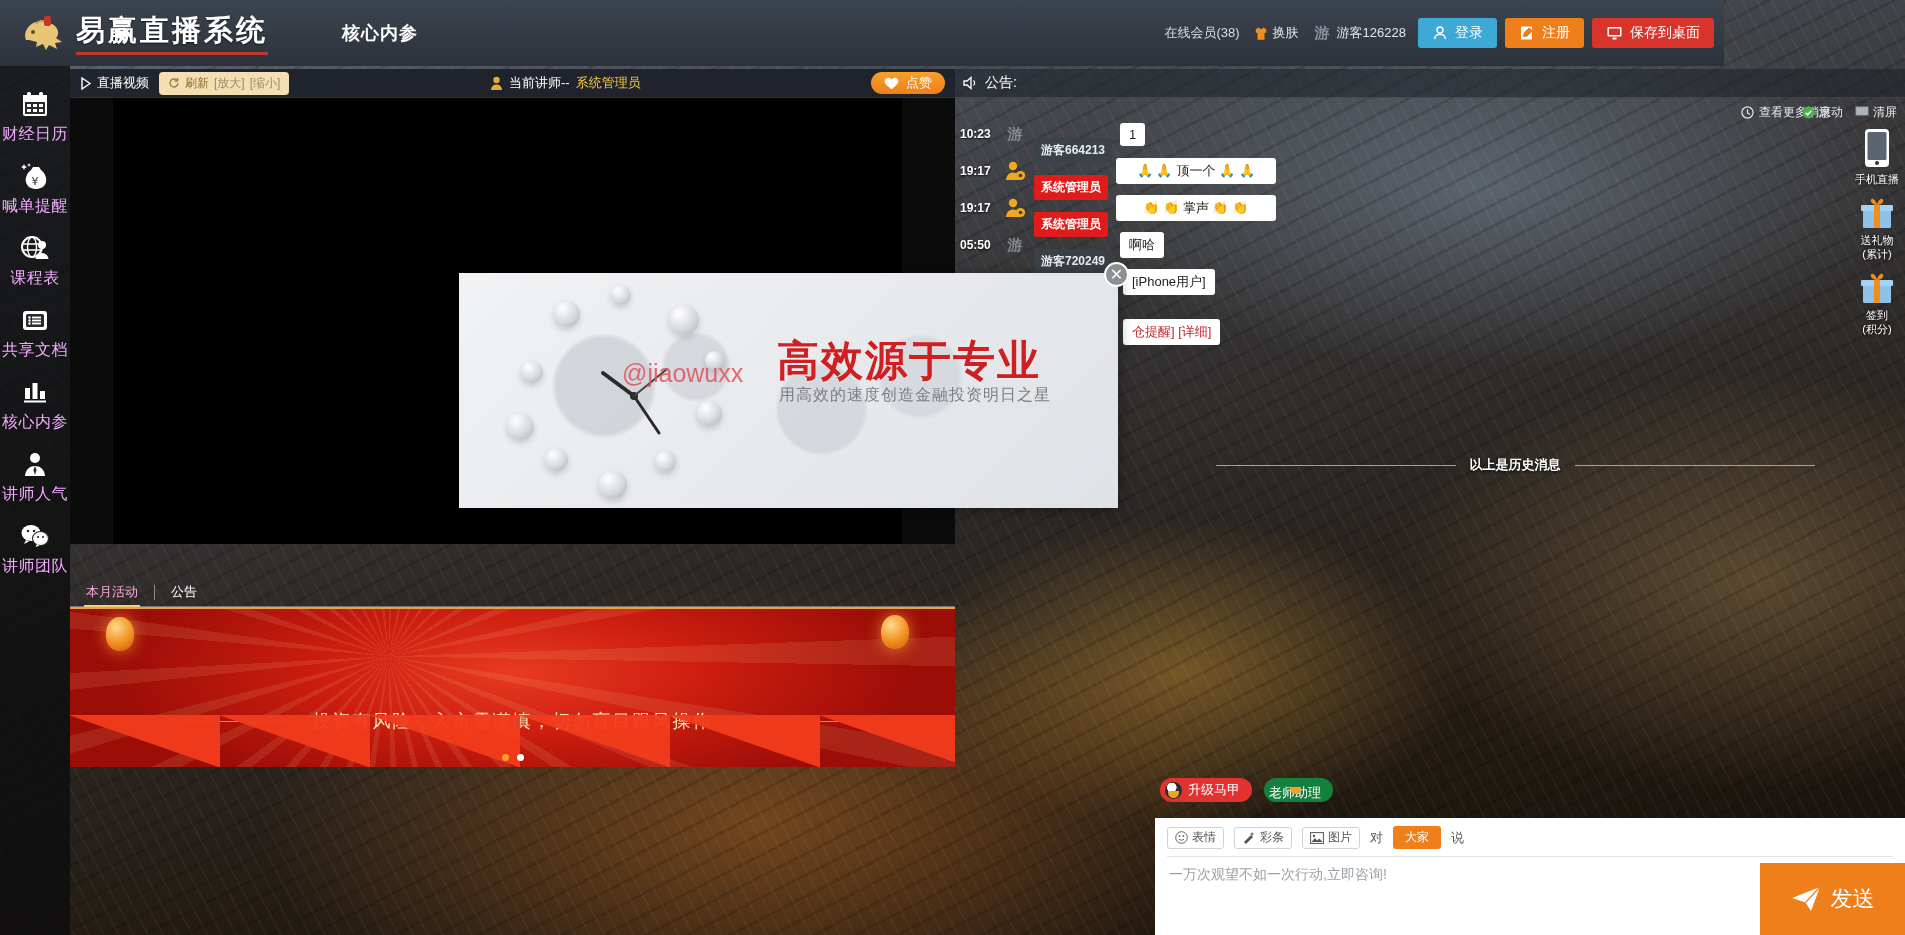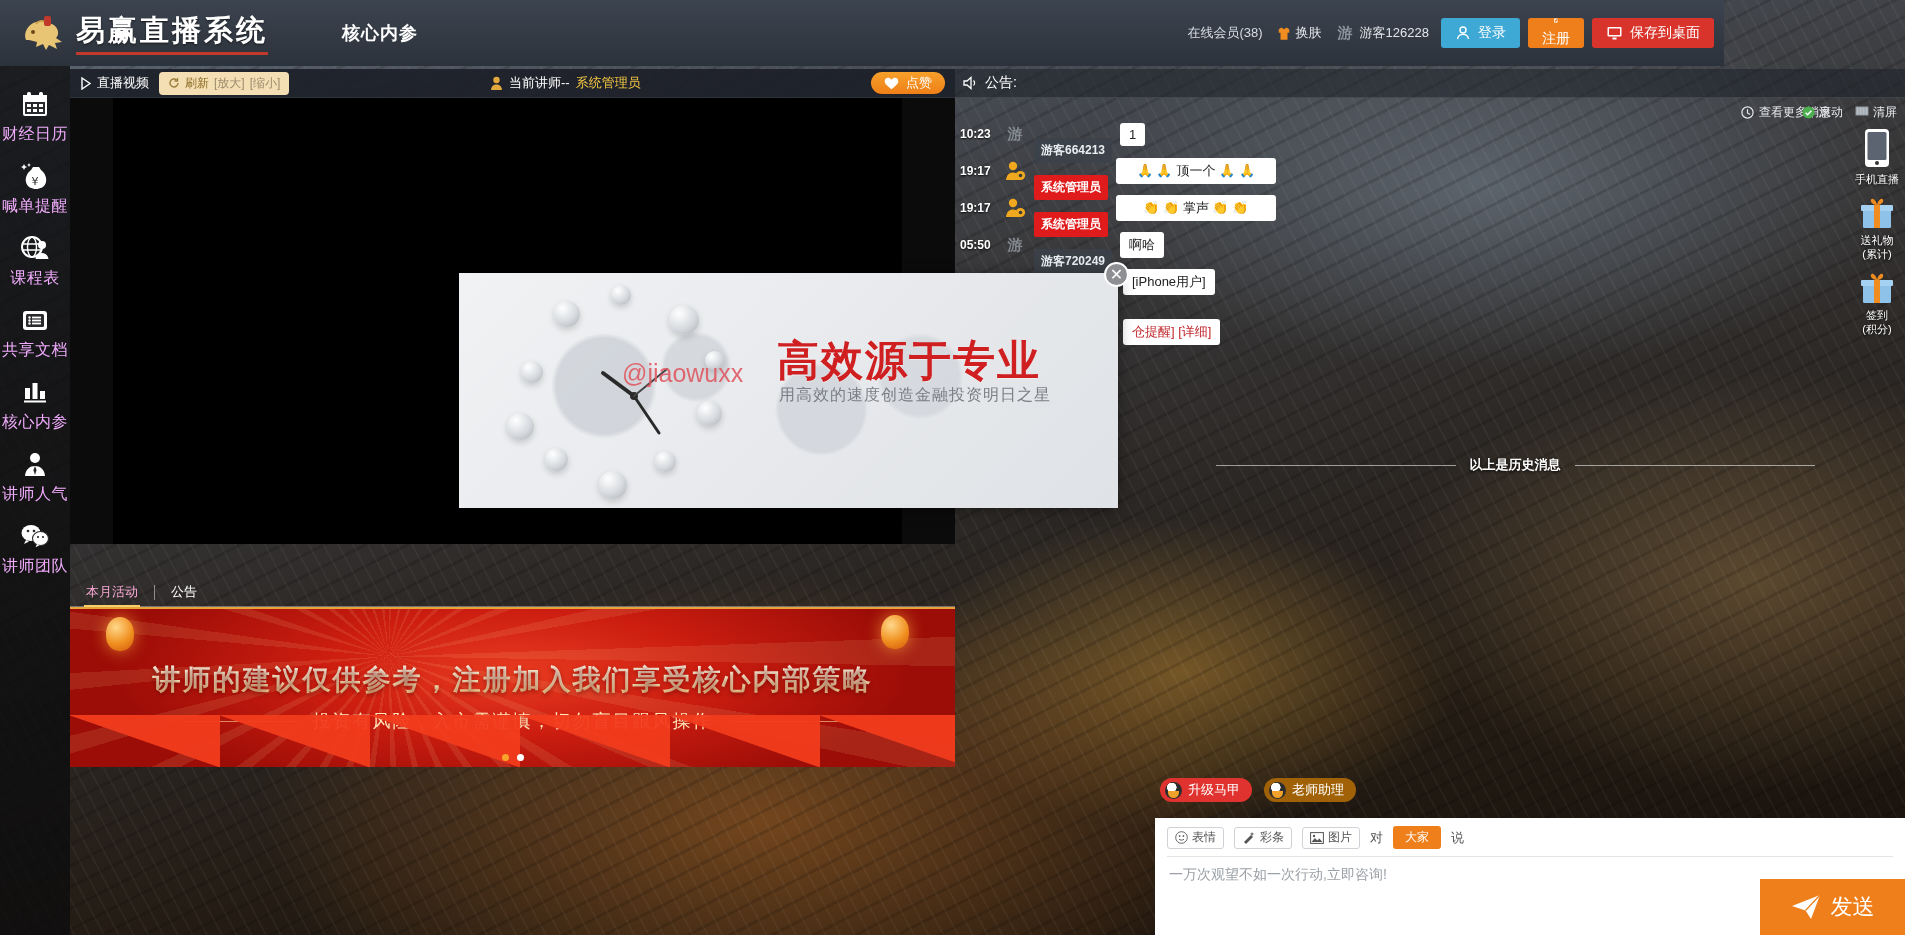--- a/index.html
+++ b/index.html
@@ -50,21 +50,21 @@
   .shirt-ico{ width:14px; height:15px; }
   .hdr-guest{ display:flex; align-items:center; gap:7px; margin-right:12px; }
   .guest-badge{ font-size:15px; color:#8a939d; font-weight:bold; }
   .guest-name{ font-size:13px; color:#e3e7ec; }
   .hbtn{
     height:30px; display:flex; align-items:center; gap:7px; padding:0 14px;
     font-size:14px; color:#fff; border-radius:3px; margin-right:8px; cursor:pointer;
     white-space:nowrap;
   }
   .hbtn.login{ background:#3fa9d6; }
-  .hbtn.reg{ background:#ef7f1a;flex-direction:column; }
+  .hbtn.reg{ background:#ef7f1a; }
   .hbtn.save{ background:#d9342b; margin-right:10px; }
   .hbtn svg{ display:block; }
 
   
   #sidebar{
     position:absolute; left:0; top:66px; width:70px; height:869px; z-index:30;
     background:rgba(12,12,14,.80);
     display:flex; flex-direction:column; align-items:center; padding-top:14px;
   }
   .side-item{ width:70px; padding:9px 0 7px; text-align:center; cursor:pointer; }
@@ -231,37 +231,37 @@
   #rail{ position:absolute; right:0; top:128px; width:56px; z-index:28;
     display:flex; flex-direction:column; align-items:center; gap:12px; }
   .rail-item{ width:56px; text-align:center; cursor:pointer; }
   .rail-lbl{ font-size:11px; color:#fff; line-height:14px; text-shadow:0 1px 3px rgba(0,0,0,.9); }
 
   
   #quickBtns{ position:absolute; left:1160px; top:778px; z-index:30; display:flex; gap:12px; }
   .qbtn{ height:24px; border-radius:12px; display:flex; align-items:center; gap:6px;
     padding:0 12px 0 5px; font-size:13px; color:#fff; cursor:pointer; }
   .qbtn.red{ background:#e0332f; }
-  .qbtn.blue{ background:#a16207; }
+  .qbtn.blue{ background:#15803d;flex-direction:column; }
   .peng{ width:17px; height:17px; border-radius:50%;
     background:radial-gradient(circle at 40% 32%, #fff 0 30%, #2d2d2d 32% 100%); position:relative; }
   .peng:after{ content:""; position:absolute; left:3px; top:9px; width:11px; height:7px;
     border-radius:0 0 7px 7px; background:#f2a22b; }
 
   #inputPanel{ position:absolute; left:1155px; top:818px; width:750px; height:117px; z-index:30;
     background:#fff; }
   .ip-bar{ display:flex; align-items:center; gap:10px; padding:8px 12px 0; }
   .ip-btn{ border:1px solid #cfd3d7; border-radius:3px; height:22px; display:flex;
     align-items:center; gap:4px; padding:0 7px; font-size:12px; color:#555; cursor:pointer; }
   .ip-plain{ font-size:13px; color:#555; }
   .ip-tag{ background:#ef7f1a; color:#fff; font-size:12px; border-radius:3px;
     padding:3px 12px; cursor:pointer; }
   .ip-sep{ height:1px; background:#e2e5e8; margin:7px 12px 0; }
   .ip-text{ padding:9px 14px; font-size:14px; color:#9aa0a6; }
-  #sendBtn{ position:absolute; right:0; bottom:0; width:145px; height:56px; background:#ef7f1a;
+  #sendBtn{ position:absolute; right:0; bottom:0; width:145px; height:72px; background:#ef7f1a;
     display:flex; align-items:center; justify-content:center; gap:10px;
     font-size:22px; color:#fff; cursor:pointer; }
 </style>
 </head>
 <body>
 
 <div id="bg"></div>
 
 <div id="header">
   <div class="logo-wrap">
@@ -495,21 +495,20 @@
 <div id="tabsRow">
   <div class="tab active">本月活动</div>
   <div class="tab-div"></div>
   <div class="tab">公告</div>
 </div>
 
 <div id="banner">
   <div class="bn-ray"></div>
   <div class="bn-lantern" style="left:36px;top:8px;"></div>
   <div class="bn-lantern" style="right:46px;top:6px;"></div>
-  <div class="bn-title">讲师的建议仅供参考，注册加入我们享受核心内部策略</div>
   <div class="bn-sub-wrap">
     <div class="bn-line"></div>
     <div class="bn-sub">投资有风险，入市需谨慎，切勿盲目跟风操作</div>
     <div class="bn-line"></div>
   </div>
   <div class="bn-mtn"></div>
   <div class="bn-dots">
     <div class="bn-dot"></div>
     <div class="bn-dot on"></div>
   </div>

